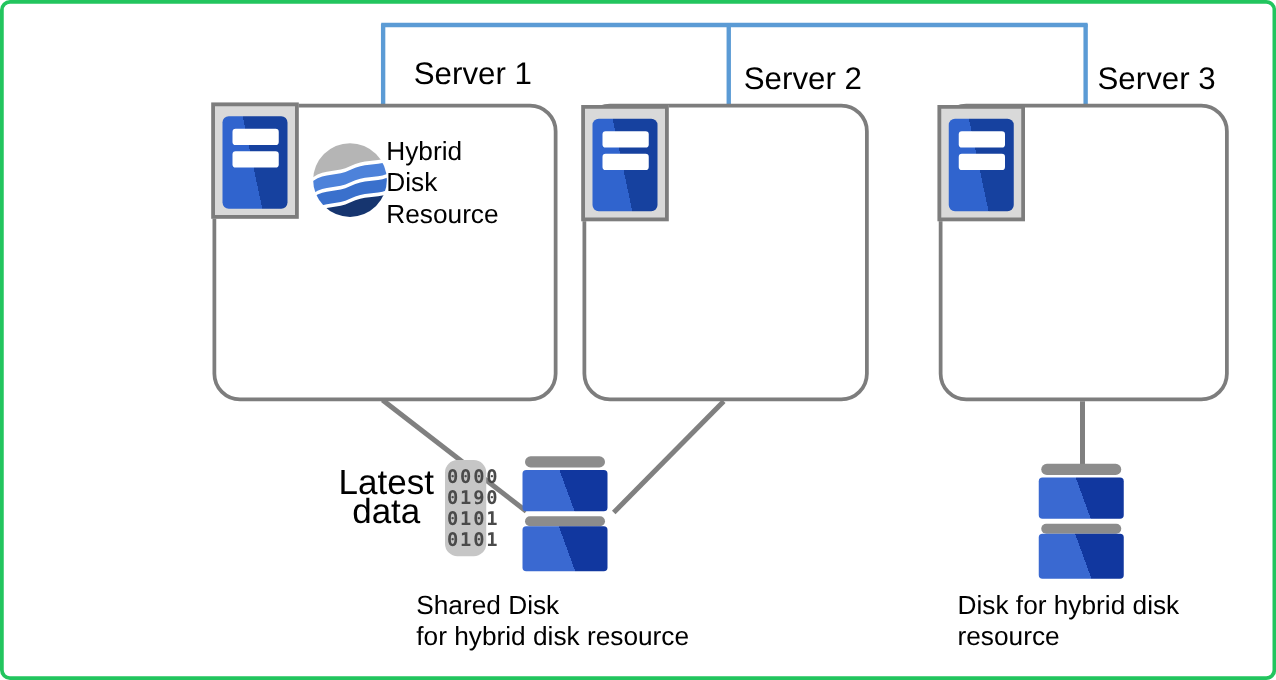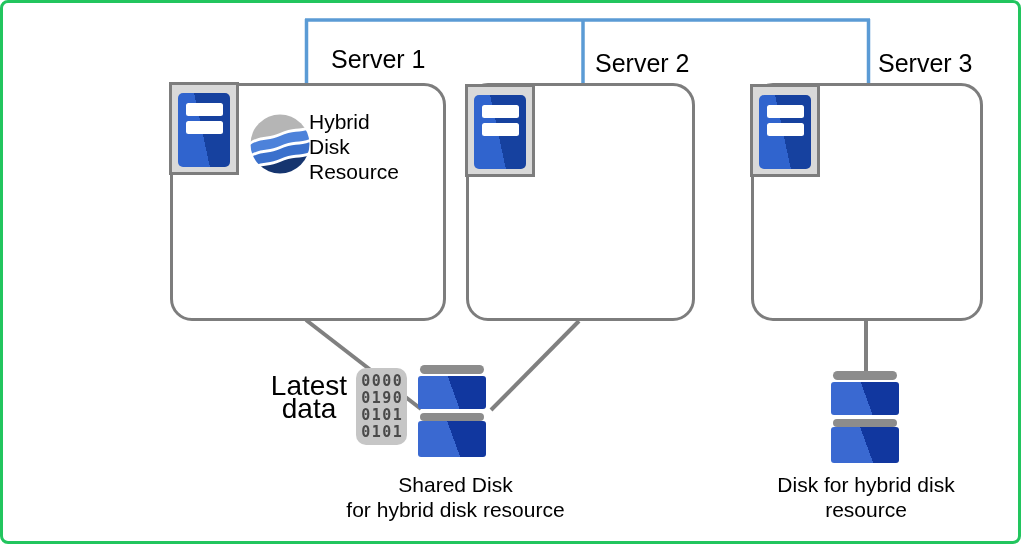--- a/index.html
+++ b/index.html
@@ -70,21 +70,21 @@
     position:absolute;left:306px;top:106px;width:120px;
     font-size:21px;line-height:25px;white-space:pre-line;
   }
 
   .latest-label{
     position:absolute;left:264px;top:371px;width:84px;
     font-size:28px;line-height:23px;text-align:center;white-space:pre-line;
   }
 
   .binary-pad{
-    position:absolute;left:353px;top:365px;width:51px;height:77px;
+    position:absolute;left:353px;top:365px;width:33px;height:77px;
     background:var(--binary-pad-gray,#c6c6c6);
     border-radius:10px;
     box-sizing:border-box;
     padding-top:5px;
     text-align:center;
   }
   .binary-row{
     font-family:"DejaVu Sans Mono", monospace;
     font-weight:bold;
     font-size:15px;line-height:17px;
@@ -105,21 +105,21 @@
   .disk-body{
     position:absolute;left:0;width:68px;height:33px;
     border-radius:3px;
     background:linear-gradient(70deg, var(--disk-blue-light,#3a69d1) 52%, var(--disk-blue-dark,#11379f) 52%);
   }
   .body1{top:11px;} .body2{top:56px;height:36px;}
 
   .caption{
     position:absolute;
     font-size:21px;line-height:25px;
-    text-align:center;white-space:pre-line;
+    white-space:pre-line;
   }
   .shared-caption{left:330px;top:469px;width:245px;}
   .hybrid-caption{left:763px;top:469px;width:200px;}
 </style>
 </head>
 <body>
 
 <div class="canvas">
 
   <svg class="lines" width="1021" height="544" viewBox="0 0 1021 544">

